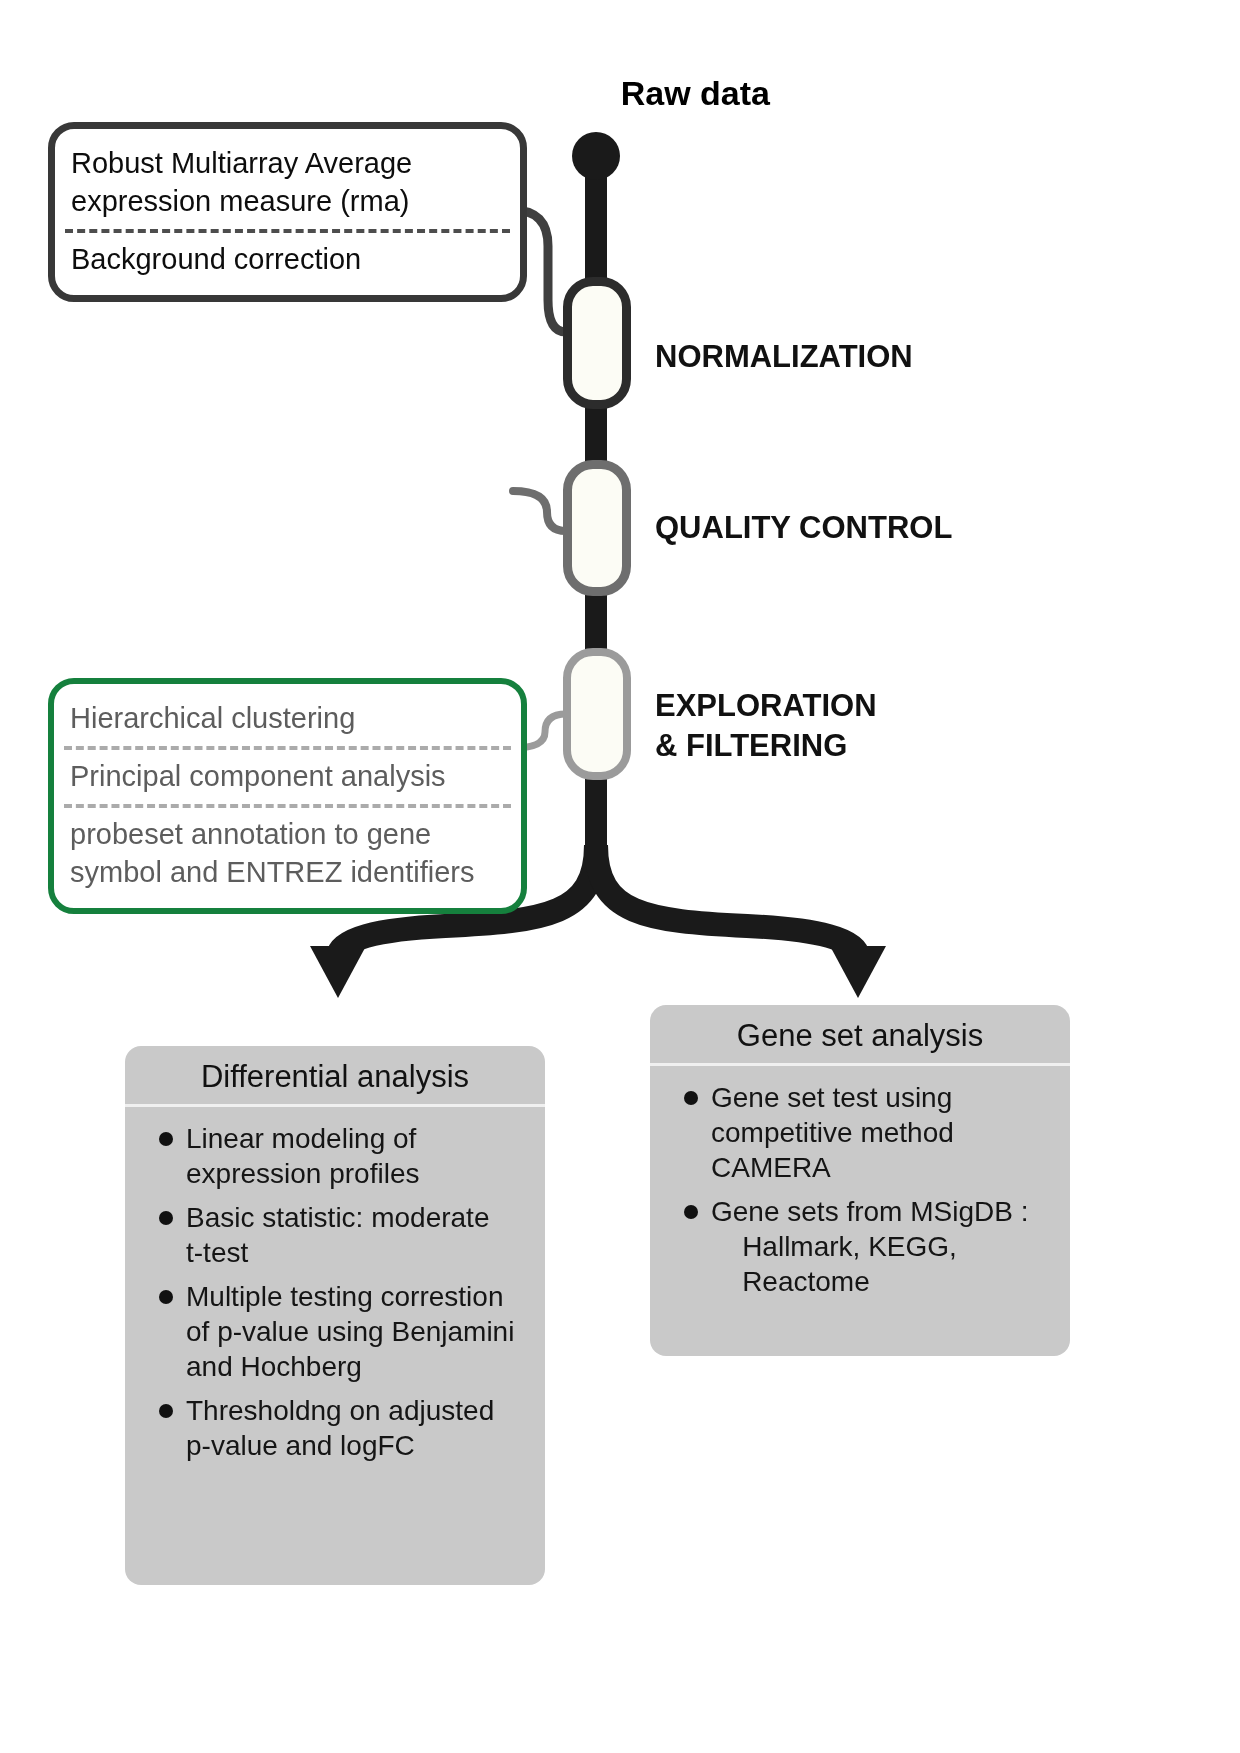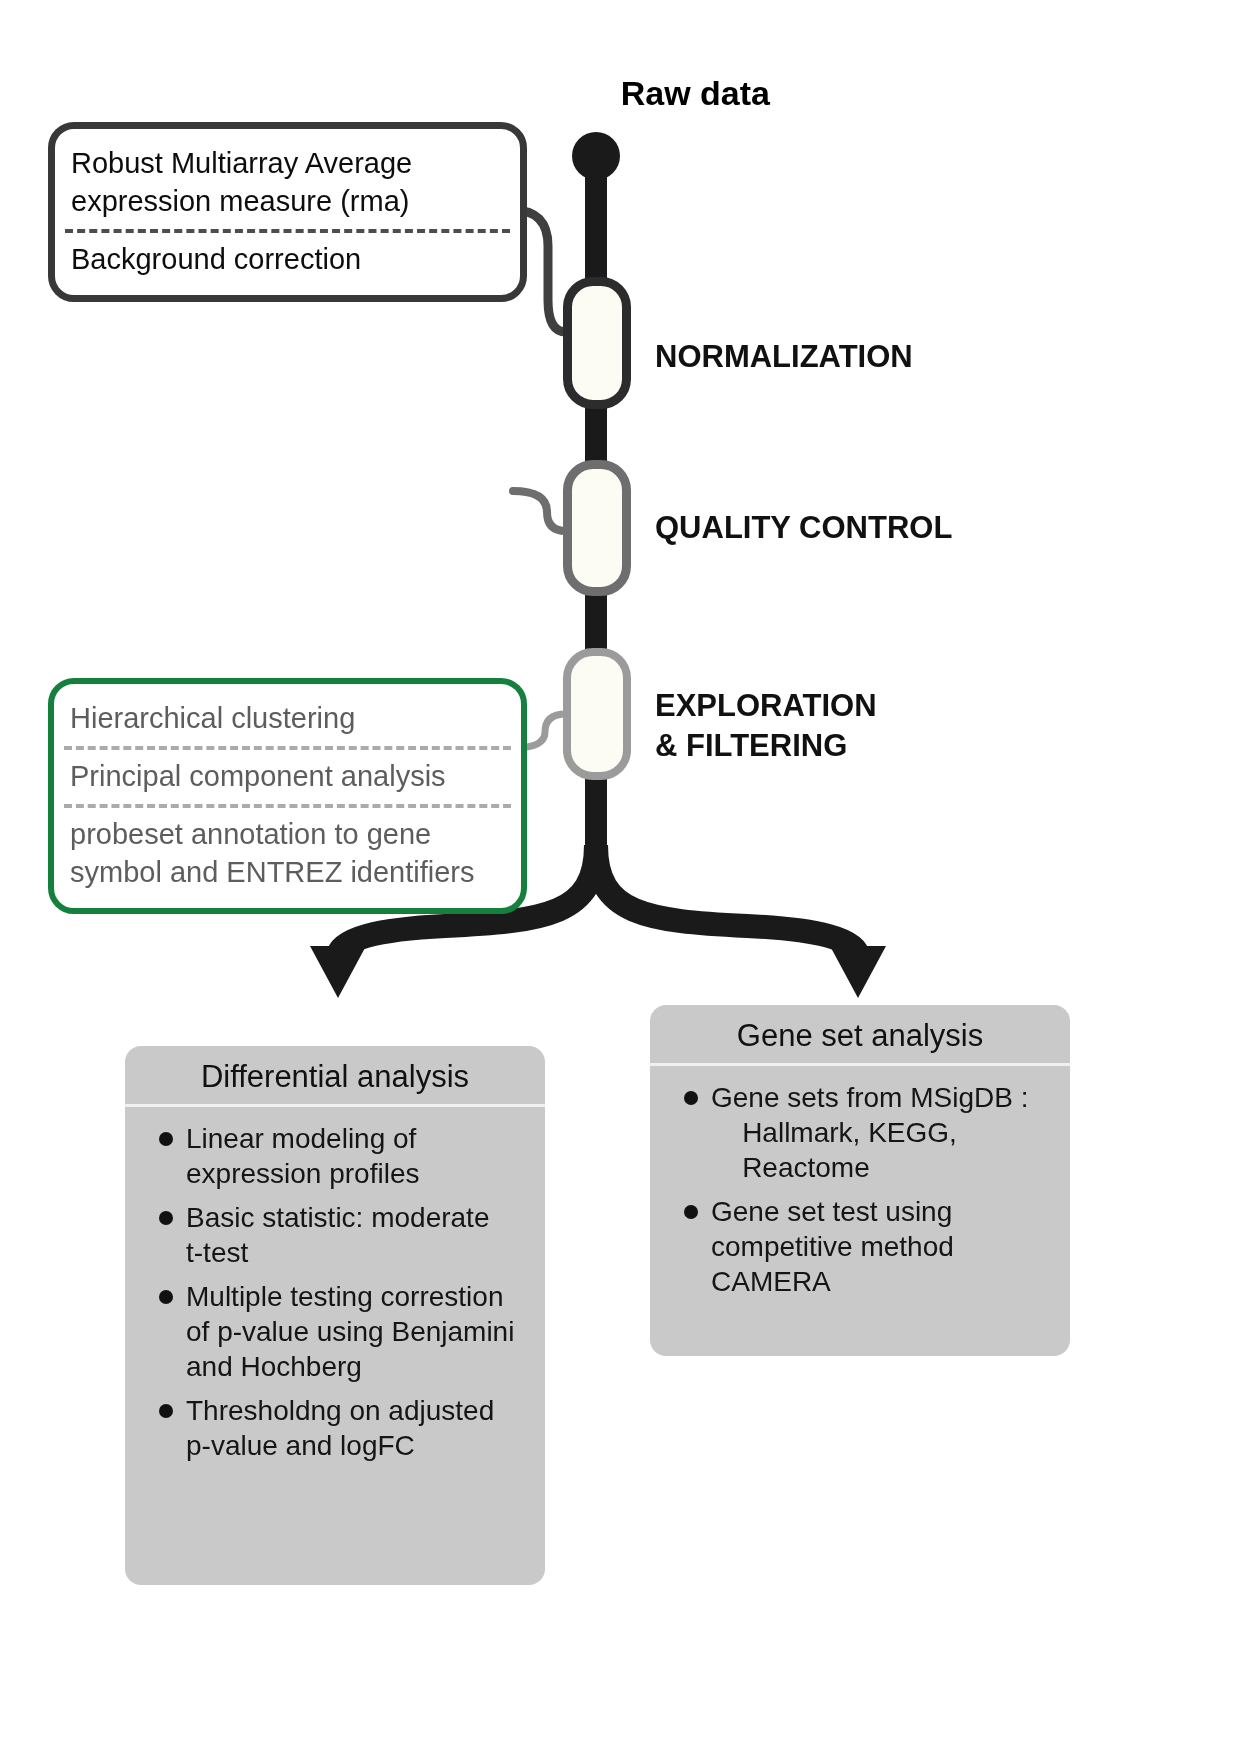--- a/index.html
+++ b/index.html
@@ -127,26 +127,26 @@
 p-value and logFC</span>
       </div>
     </div>
   </div>
 
   <div class="bbox bbox-right">
     <div class="title">Gene set analysis</div>
     <div class="bullets">
       <div class="bullet">
         <span class="bdot"></span>
+        <span class="txt">Gene set test using
+competitive method
+CAMERA</span>
+      </div>
+      <div class="bullet">
+        <span class="bdot"></span>
         <span class="txt">Gene sets from MSigDB :
     Hallmark, KEGG,
     Reactome</span>
-      </div>
-      <div class="bullet">
-        <span class="bdot"></span>
-        <span class="txt">Gene set test using
-competitive method
-CAMERA</span>
       </div>
     </div>
   </div>
 
 </div>
 
 </body></html>

